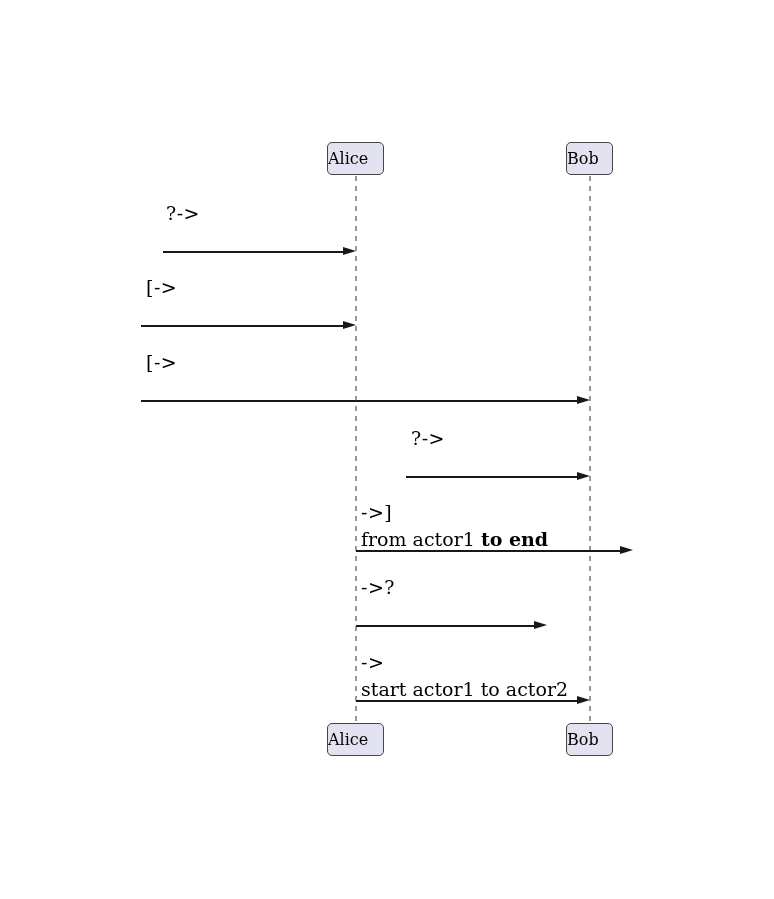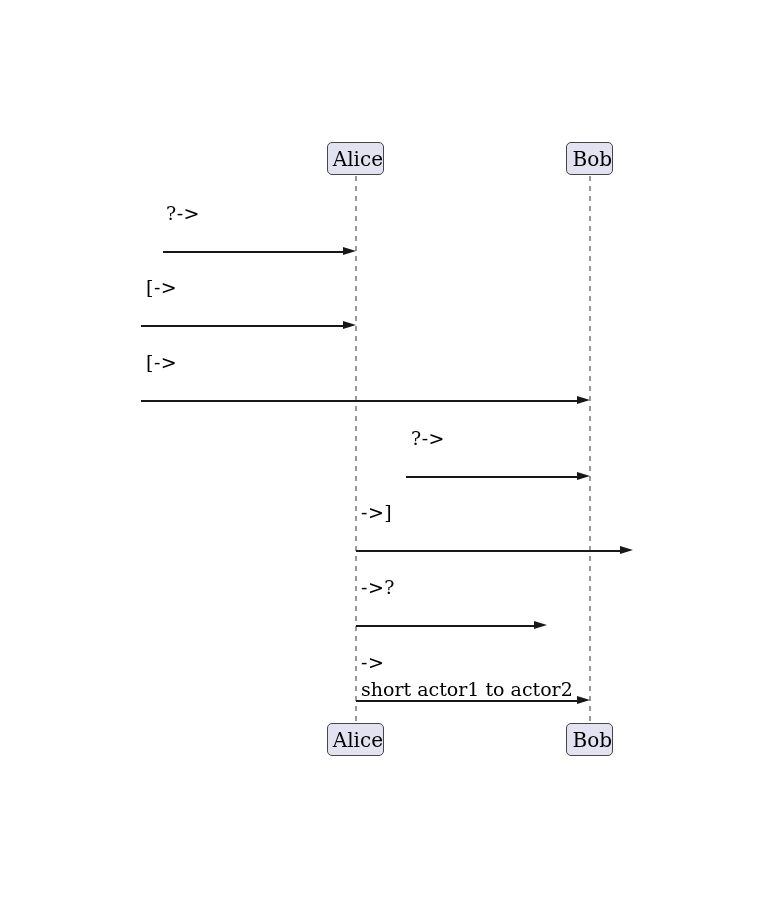--- a/index.html
+++ b/index.html
@@ -28,22 +28,22 @@
     );
   }
   .actor-box {
     position: absolute;
     height: 33px;
     background: #E2E2F0;
     border: 1.5px solid #454645;
     border-radius: 5px;
     display: flex;
     align-items: center;
-    justify-content: flex-end;
-    font-size: 20px;
+    justify-content: flex-start;
+    font-size: 16px;
     line-height: 20px;
     box-sizing: border-box;
   }
   .msg-label {
     position: absolute;
     font-size: 19px;
     line-height: 27px;
     white-space: nowrap;
   }
   .msg-prefix {
@@ -116,35 +116,36 @@
     <div class="msg-label" style="left:411px;top:425px;">
       <div class="msg-prefix">?-&gt;</div>
     </div>
     <div class="arrow-line" style="left:406px;top:476px;width:178px;"></div>
     <div class="arrow-head" style="left:577px;top:472px;"></div>
   </div>
 
   <div>
     <div class="msg-label" style="left:361px;top:499px;">
       <div class="msg-prefix">-&gt;]</div>
+      <div class="msg-text"><span>from actor1 </span><b>to end</b><span></span></div>
     </div>
     <div class="arrow-line" style="left:356px;top:550px;width:271px;"></div>
     <div class="arrow-head" style="left:620px;top:546px;"></div>
   </div>
 
   <div>
     <div class="msg-label" style="left:361px;top:574px;">
       <div class="msg-prefix">-&gt;?</div>
     </div>
     <div class="arrow-line" style="left:356px;top:625px;width:185px;"></div>
     <div class="arrow-head" style="left:534px;top:621px;"></div>
   </div>
 
   <div>
     <div class="msg-label" style="left:361px;top:649px;">
       <div class="msg-prefix">-&gt;</div>
-      <div class="msg-text"><span>short actor1 to actor2</span><b></b><span></span></div>
+      <div class="msg-text"><span>start actor1 to actor2</span><b></b><span></span></div>
     </div>
     <div class="arrow-line" style="left:356px;top:700px;width:228px;"></div>
     <div class="arrow-head" style="left:577px;top:696px;"></div>
   </div>
 
 </div>
 
 </body></html>

